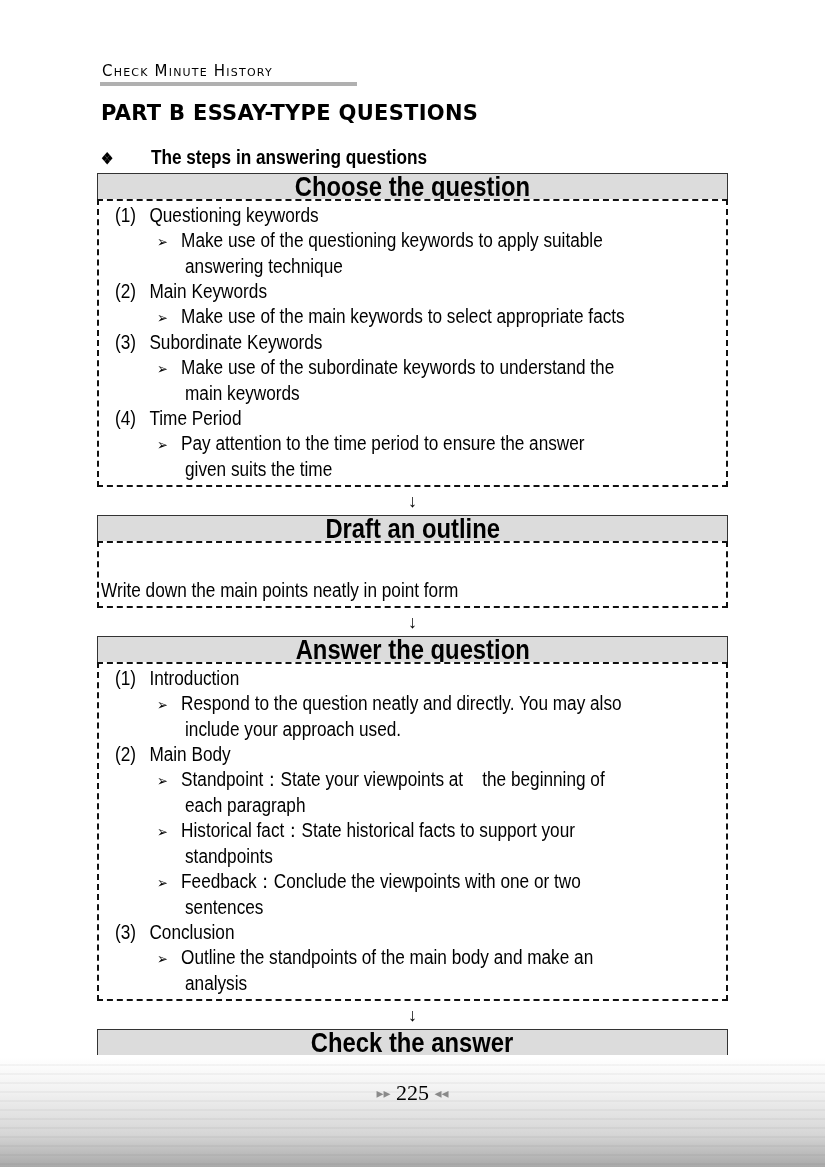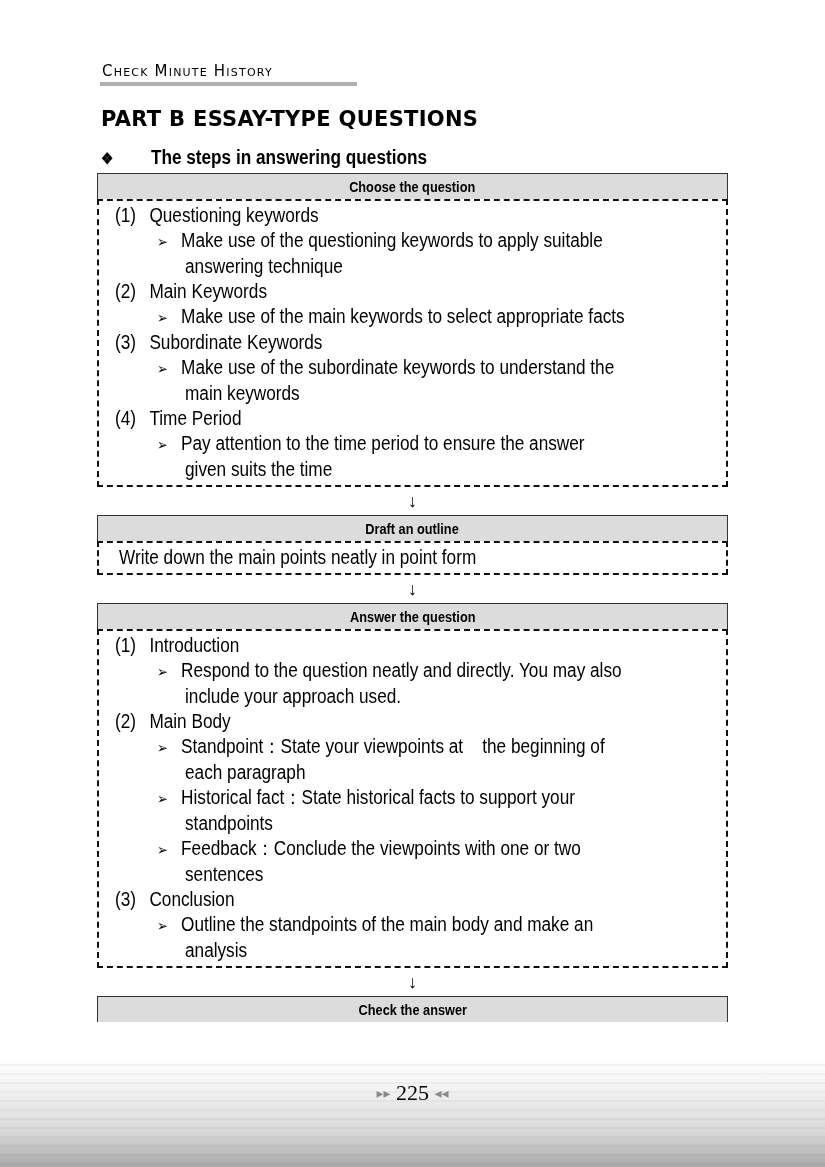--- a/index.html
+++ b/index.html
@@ -21,62 +21,62 @@
     font-family:"DejaVu Sans", sans-serif;
     font-size:15px; letter-spacing:1.2px;
     font-variant:small-caps;
     padding:0 2px 2px 2px;
     border-bottom:4px solid #b0b0b0;
     width:253px;
   }
   .part-title {
     position:absolute; left:101px; top:101px;
     font-family:"DejaVu Sans", sans-serif;
-    font-weight:bold; font-size:21px; letter-spacing:0.3px;margin-top:6px;
+    font-weight:bold; font-size:21px; letter-spacing:0.3px;
   }
   .section-head {
     position:absolute; left:101px; top:146px;
     font-family:"Liberation Sans", sans-serif;
     font-weight:bold; font-size:20px;
     transform:scaleX(0.86); transform-origin:left center;
     white-space:nowrap;
   }
   .section-head .bullet { display:inline-block; width:58px; font-size:16px; }
   .flow {
     position:absolute; left:97px; top:173px; width:631px;
     z-index:1;
   }
   .step-head {
     background:#dcdcdc;
     border:1.5px solid #333;
     border-bottom:none;
     height:25px; line-height:25px;
     text-align:center;
-    font-weight:bold; font-size:15px;
+    font-weight:bold; font-size:28px;
     position:relative;
   }
   .step-head .t {
     display:inline-block; transform:scaleX(0.85);
   }
   .step-body {
     border:2px dashed #111;
     padding:2px 0 3px 0;
     font-size:20px;
     line-height:25px;
     position:relative;
     background:#fff;
   }
   .line { white-space:nowrap; }
   .txt { display:inline-block; transform:scaleX(0.86); transform-origin:left center; }
   .num-row { padding-left:16px; }
   .num-row .num { display:inline-block; width:40px; }
   .sub-row { padding-left:58px; position:relative; }
   .sub-row .arrow { display:inline-block; width:28px; font-size:15px; }
   .sub-cont { padding-left:86px; }
-  .plain-row { padding-left:20px; }
+  .plain-row { padding-left:2px;margin-top:33px; }
   .top-row { padding-left:16px; }
   .top-row .arrow { display:inline-block; width:28px; font-size:15px; }
   .connector {
     height:28px; text-align:center; line-height:28px;
     font-size:18px; font-weight:bold;
   }
   .page-num {
     position:absolute; left:0; right:0; top:1080px; text-align:center;
     font-family:"Liberation Serif", serif; font-size:22px;
     z-index:2;

